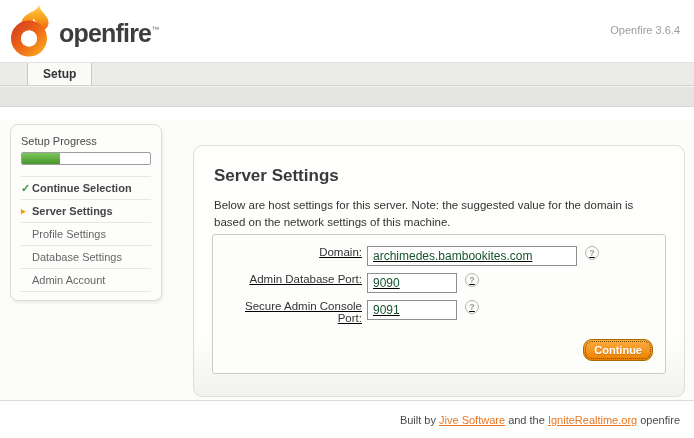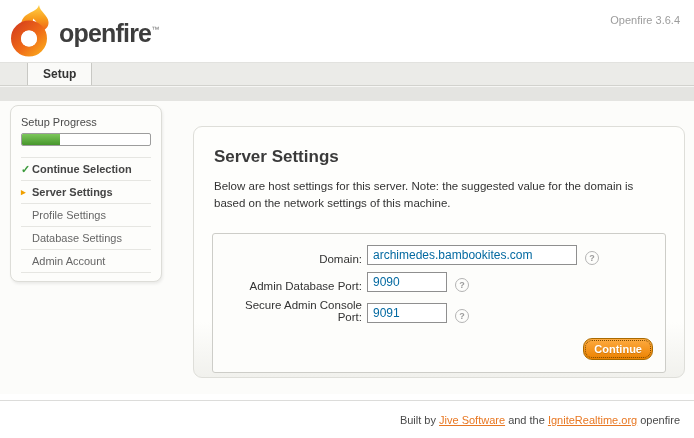--- a/index.html
+++ b/index.html
@@ -7,41 +7,41 @@
   body {
     width:694px; height:438px; position:relative; overflow:hidden;
     background:#ffffff; font-family:"Liberation Sans", sans-serif;
   }
 
   
   .header { position:absolute; left:0; top:0; width:694px; height:62px; background:#fff; }
   .logo { position:absolute; left:10px; top:5px; display:flex; align-items:center; }
   .brand-text { font-size:25px; font-weight:bold; color:#3d3d3d; letter-spacing:-0.8px; margin-left:3px; }
   .brand-text sup { font-size:8px; color:#777; font-weight:normal; vertical-align:10px; }
-  .version-label { position:absolute; top:14px; right:14px; font-size:11px; color:#9c9c9c; }
+  .version-label { position:absolute; top:24px; right:14px; font-size:11px; color:#9c9c9c; }
 
   
   .tabbar {
     position:absolute; left:0; top:62px; width:694px; height:24px;
     background:#ebebe8; border-top:1px solid #e2e2df; border-bottom:1px solid #d2d2ce;
     display:flex; align-items:stretch; padding-left:27px;
   }
   .tab {
     background:#fafaf8; border-left:1px solid #c8c8c4; border-right:1px solid #c8c8c4;
     padding:4px 15px 0 15px; font-size:12px; font-weight:bold; color:#333; cursor:default;
   }
 
   
   .subbar {
     position:absolute; left:0; top:86px; width:694px; height:21px;
     background:#e4e4e1; border-top:1px solid #f6f6f4; border-bottom:1px solid #d8d8d4;
   }
 
   
-  .content { position:absolute; left:0; top:101px; width:694px; height:293px; background:#fcfcfa; }
+  .content { position:absolute; left:0; top:120px; width:694px; height:293px; background:#fcfcfa; }
 
   
   .sidebar {
     position:absolute; left:10px; top:4px; width:152px;
     background:#fdfdfb; border:1px solid #ddddd8; border-radius:8px;
     box-shadow:1px 2px 3px rgba(0,0,0,0.07);
     padding:10px 10px 8px 10px;
   }
   .sidebar-title { font-size:11px; color:#4a4a4a; margin-bottom:5px; }
   .progress-track {
@@ -60,34 +60,34 @@
   .menu-item.current .marker { color:#f0a000; font-size:9px; }
 
   
   .panel {
     position:absolute; left:193px; top:25px; width:492px; height:252px;
     background:linear-gradient(180deg, #fefefc 78%, #f1f1ed 100%);
     border:1px solid #deded9; border-radius:9px;
     padding:18px 18px;
   }
   .panel h1 { font-size:17px; margin:2px 0 11px 2px; color:#3a3a3a; }
-  .panel .desc { font-size:11.5px; color:#333; line-height:1.5; margin:0 0 20px 2px; width:452px; }
+  .panel .desc { font-size:11.5px; color:#333; line-height:1.5; margin:0 0 2px 2px; width:452px; }
 
   .form-box {
     border:1px solid #cdcdc8; border-radius:3px; background:#fdfdfb;
     padding:11px 12px 12px 12px;
   }
-  .form-row { display:flex; align-items:flex-end; margin-bottom:7px; }
+  .form-row { display:flex; align-items:flex-start; margin-bottom:7px;text-decoration:underline; }
   .form-label { width:142px; text-align:right; font-size:11.5px; color:#333; padding-right:5px; flex:none; }
   .text-input {
     height:20px; border:1px solid #8f8f8f; border-radius:0; background:#fff;
-    font-size:12px; color:#0369a1; padding:1px 5px; font-family:"Liberation Sans", sans-serif;
+    font-size:12px; color:#14532d; padding:1px 5px; font-family:"Liberation Sans", sans-serif;
   }
   .w-domain { width:210px; }
-  .w-port { width:80px; }
+  .w-port { width:90px; }
   .help {
     width:14px; height:14px; border:1px solid #b4b4b4; border-radius:50%;
     color:#9a9a9a; font-size:9px; font-weight:bold;
     display:inline-flex; align-items:center; justify-content:center;
     margin-left:8px; flex:none; cursor:pointer; background:#fdfdfb;
   }
   .button-row { display:flex; justify-content:flex-end; margin-top:15px; }
   .continue-btn {
     background:linear-gradient(#fdab42,#ec8200); border:1px solid #a96a00; border-radius:9px;
     color:#fff; font-weight:bold; font-size:11px; padding:4px 10px;

